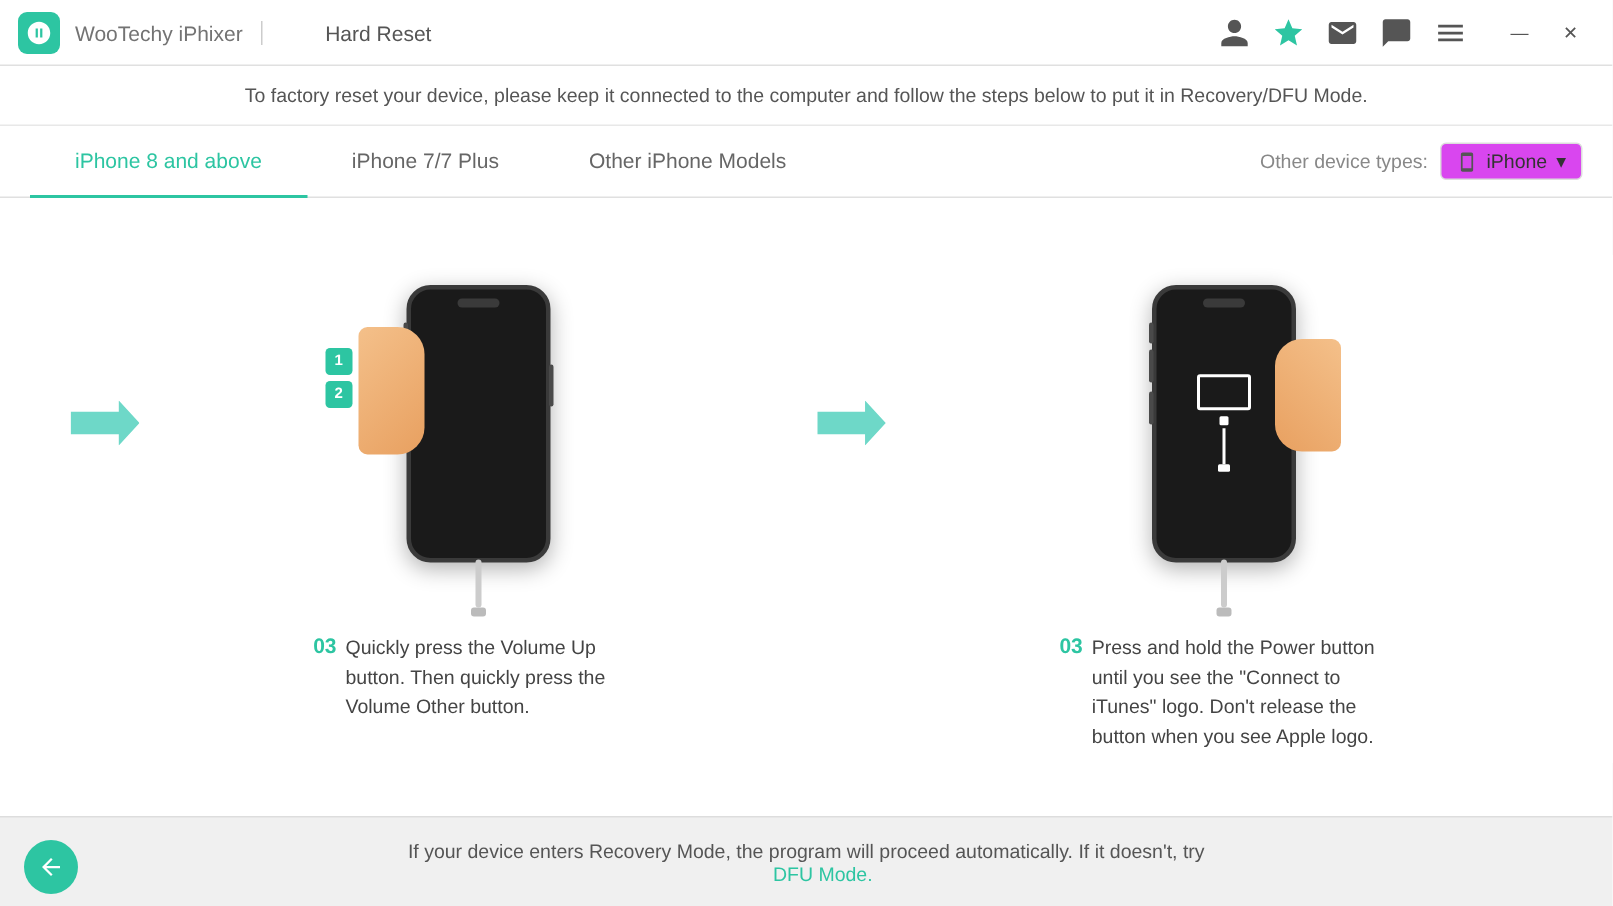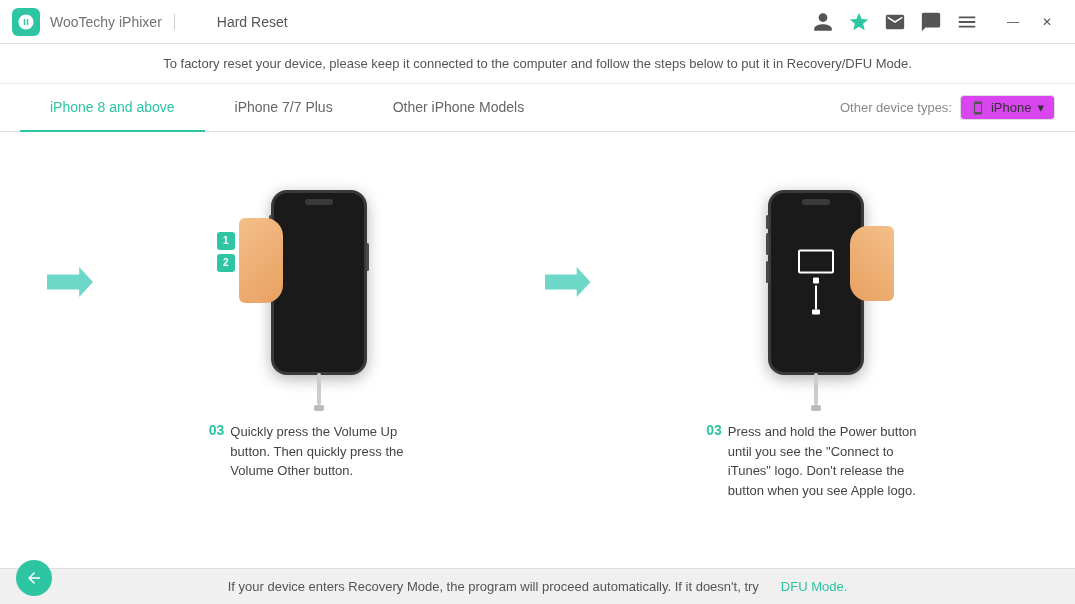--- a/index.html
+++ b/index.html
@@ -104,23 +104,23 @@
     .badge-2 { top: 78px; left: -22px; }
 
     
     .step-desc { padding: 10px 0 0; max-width: 220px; text-align: left; width: 100%; }
     .step-num { color: #2dc5a2; font-size: 14px; font-weight: 600; margin-right: 6px; }
     .step-text { font-size: 13px; color: #444; line-height: 1.5; }
     .step-desc-row { display: flex; align-items: flex-start; }
 
     
     .bottombar {
-      height: 36px; background: #f0f0f0; border-top: 1px solid #ddd;
+      height: 60px; background: #f0f0f0; border-top: 1px solid #ddd;
       display: flex; align-items: center; justify-content: center;
-      font-size: 13px; color: #555; gap: 0; flex-shrink: 0; position: relative;
+      font-size: 13px; color: #555; gap: 0; flex-shrink: 0; position: relative; flex-direction: column;
     }
     .bottombar a, .dfu-link { color: #2dc5a2; text-decoration: none; cursor: pointer; padding-left: 22px; }
     .back-fab {
       position: absolute; left: 16px; bottom: 8px;
       width: 36px; height: 36px; background: #2dc5a2; border-radius: 50%;
       display: flex; align-items: center; justify-content: center; cursor: pointer;
     }
     .back-fab svg { width: 18px; height: 18px; fill: white; }
   </style>
 </head>

